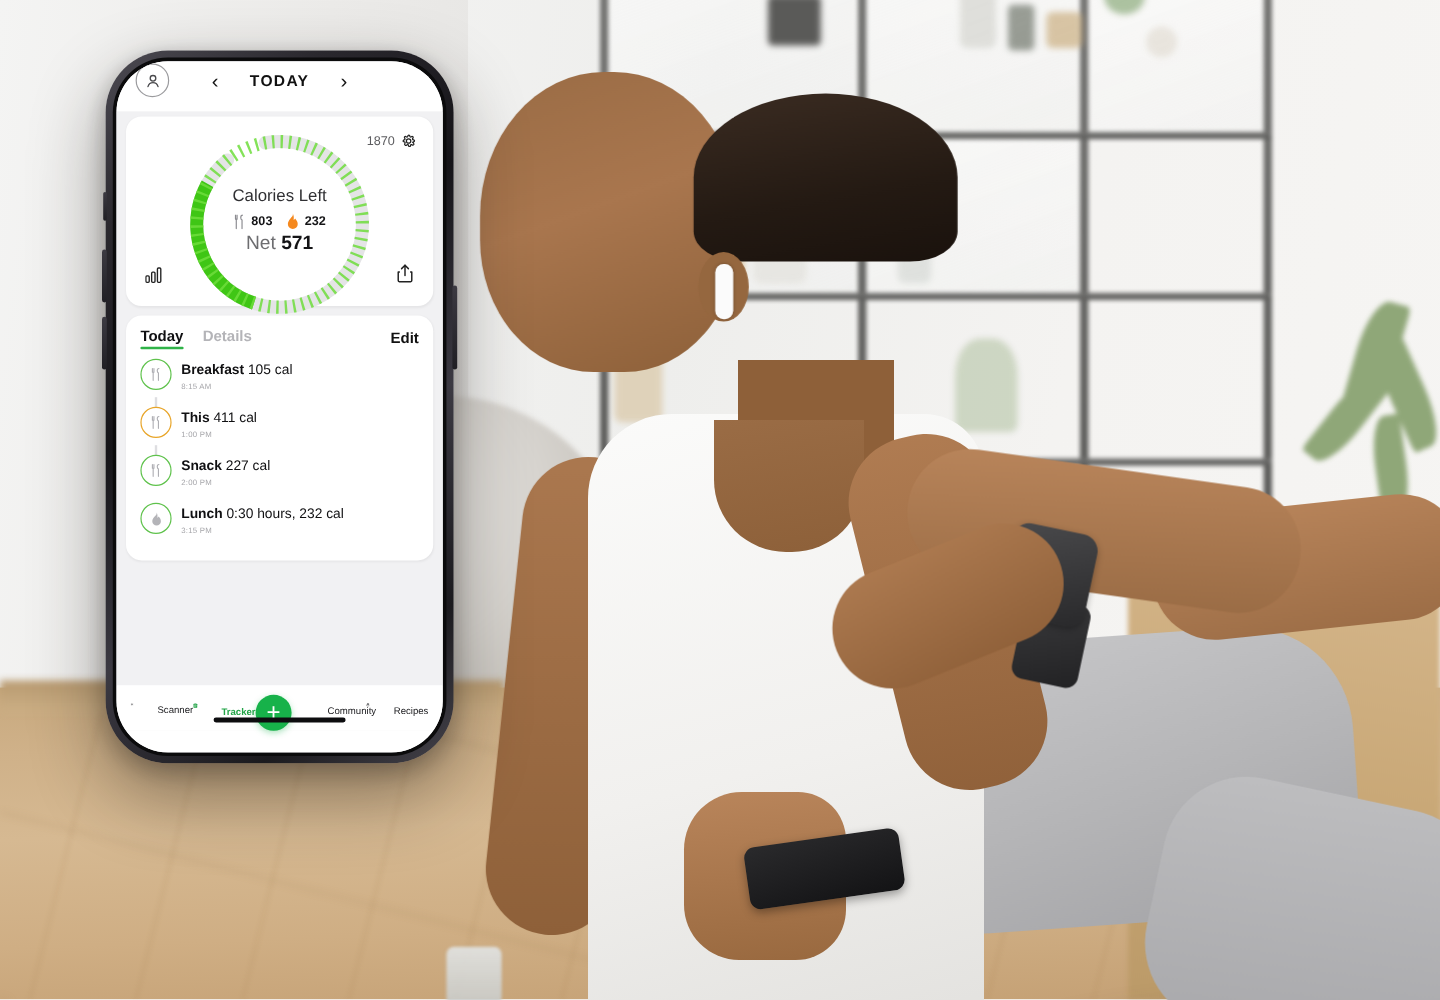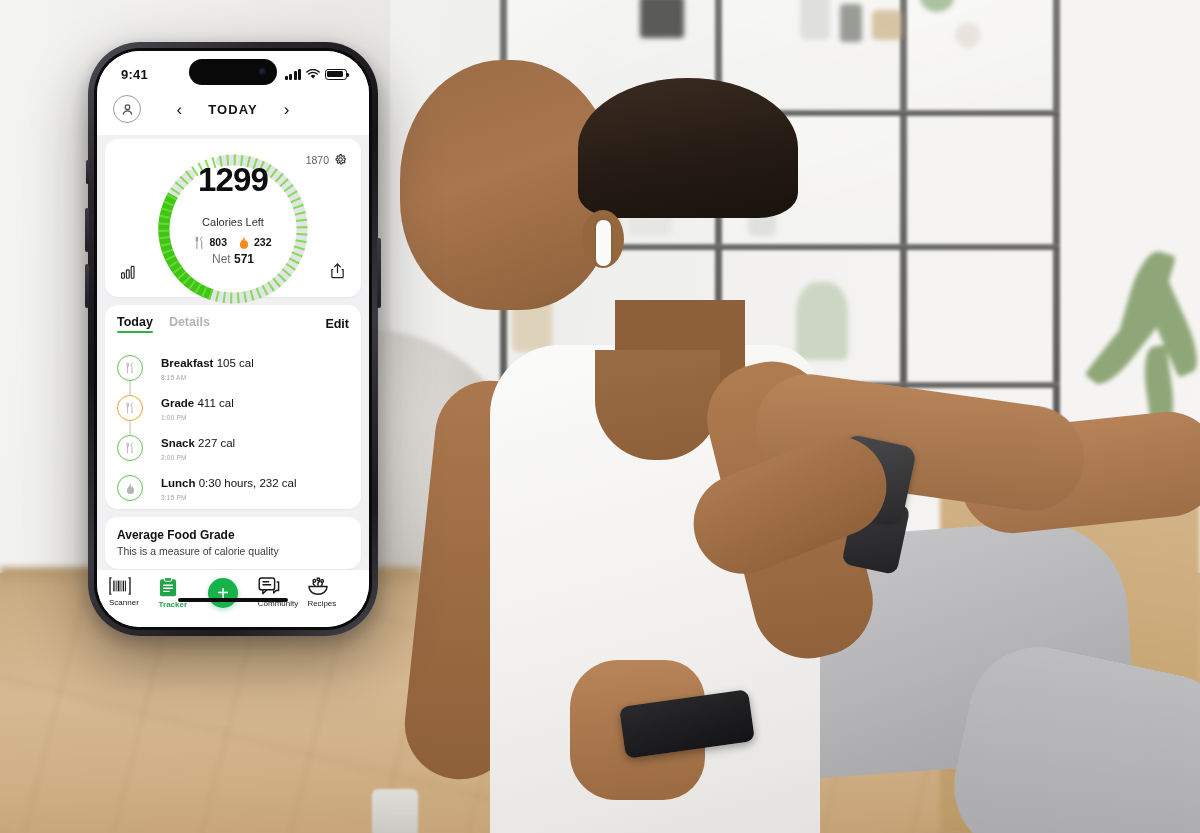--- a/index.html
+++ b/index.html
@@ -370,27 +370,27 @@
     position:absolute; right:2px; top:6px;
     display:flex; align-items:center; gap:5px;
   }
   .goal-val { font-size:10.5px; color:#5d5d60; font-weight:400; }
   .ring-center {
     position:absolute; left:50%; top:50%;
     transform: translate(-50%,-52%);
     text-align:center; width:150px;
   }
   .big-num { font-size:33px; font-weight:700; color:#0e0e10; letter-spacing:-0.8px; line-height:1; }
-  .cal-left { font-size:11px; color:#303033; margin-top:20px; font-weight:400; }
+  .cal-left { font-size:14px; color:#303033; margin-top:20px; font-weight:400; }
   .macro-row {
     display:flex; align-items:center; justify-content:center; gap:11px;
     margin-top:7px;
   }
   .macro { display:flex; align-items:center; gap:4px; font-size:10.5px; font-weight:700; color:#141416; }
-  .net-row { font-size:12px; margin-top:3px; color:#141416; }
+  .net-row { font-size:16px; margin-top:3px; color:#141416; }
   .net-label { color:#6d6d70; font-weight:400; }
   .net-val { font-weight:700; }
   .ring-icon-left { position:absolute; left:4px; bottom:4px; cursor:pointer; }
   .ring-icon-right { position:absolute; right:4px; bottom:4px; cursor:pointer; }
 
   
   .list-card { padding: 10px 12px 8px; }
   .tabs-row { display:flex; align-items:center; gap:16px; }
   .tab {
     font-size:12.5px; font-weight:700; color:#101012; padding-bottom:4px;
@@ -398,21 +398,21 @@
   }
   .tab.inactive { color:#b4b4b8; }
   .tab.active::after {
     content:""; position:absolute; left:0; right:0; bottom:0;
     height:2px; background:#2fb348; border-radius:2px;
   }
   .edit-link { margin-left:auto; font-size:12.5px; font-weight:700; color:#111; cursor:pointer; }
 
   .meals { margin-top:8px; position:relative; }
   .meal {
-    display:flex; align-items:flex-end; gap:18px;
+    display:flex; align-items:flex-start; gap:8px;
     height:40px; position:relative;
   }
   .meal-icon {
     width:26px; height:26px; border-radius:50%;
     border:1.6px solid #5fc24c;
     display:flex; align-items:center; justify-content:center;
     background:#fff; flex:none; z-index:2;
   }
   .meal-icon.amber { border-color:#e8a529; }
   .meal-text { line-height:1.15; }
@@ -431,21 +431,21 @@
 
   
   .tabbar {
     background:#fff;
     flex:none;
     padding: 7px 12px 0;
     display:flex; align-items:flex-start; justify-content:space-between;
     position:relative;
   }
   .tabitem {
-    display:flex; flex-direction:column; align-items:flex-start; gap:3px;
+    display:flex; flex-direction:row; align-items:flex-end; gap:20px;
     width:52px; cursor:pointer;
   }
   .tabitem .lbl { font-size:8px; color:#1b1b1e; }
   .tabitem.active .lbl { color:#22a447; font-weight:700; }
   .fab {
     width:30px; height:30px; border-radius:50%;
     background:#17b24a;
     display:flex; align-items:center; justify-content:center;
     box-shadow: 0 2px 5px rgba(23,178,74,.35);
     margin-top:1px;
@@ -531,42 +531,20 @@
 
   <div class="phone">
     <div class="btn-side btn-silent"></div>
     <div class="btn-side btn-vup"></div>
     <div class="btn-side btn-vdn"></div>
     <div class="btn-side btn-power"></div>
 
     <div class="phone-inner">
       <div class="screen">
 
-        <div class="statusbar">
-          <div class="status-time">9:41</div>
-          <div class="dynamic-island">
-            <div class="island-cam"></div>
-          </div>
-          <div class="status-right">
-            <span class="sig-bars">
-              <i></i>
-                <i></i>
-                <i></i>
-                <i></i>
-            </span>
-            <svg width="14" height="11" viewBox="0 0 14 11">
-              <path d="M7 9.6 L4.6 6.9 a3.6 3.6 0 0 1 4.8 0 Z" fill="#111"></path>
-              <path d="M2.7 5.1 a6.3 6.3 0 0 1 8.6 0" stroke="#111" stroke-width="1.4" fill="none" stroke-linecap="round"></path>
-              <path d="M0.8 3 a9 9 0 0 1 12.4 0" stroke="#111" stroke-width="1.4" fill="none" stroke-linecap="round"></path>
-            </svg>
-            <span class="battery">
-                <span></span>
-              </span>
-          </div>
-        </div>
 
         <div class="navbar">
           <div class="avatar-btn">
             <svg width="15" height="15" viewBox="0 0 20 20">
               <circle cx="10" cy="7" r="3.1" fill="none" stroke="#4a4a4d" stroke-width="1.5"></circle>
               <path d="M4.4 16.2c.9-3 3-4.4 5.6-4.4s4.7 1.4 5.6 4.4" fill="none" stroke="#4a4a4d" stroke-width="1.5" stroke-linecap="round"></path>
             </svg>
           </div>
           <div class="nav-center">
             <span class="nav-arrow">‹</span>
@@ -594,21 +572,20 @@
 
               <div class="goal-row">
                 <span class="goal-val">1870</span>
                 <svg width="13" height="13" viewBox="0 0 24 24">
                   <path fill="none" stroke="#222" stroke-width="1.9" d="M12 8.6a3.4 3.4 0 1 0 0 6.8 3.4 3.4 0 0 0 0-6.8z"></path>
                   <path fill="none" stroke="#222" stroke-width="1.9" stroke-linejoin="round" d="M19.3 14.1a1.3 1.3 0 0 0 .26 1.44l.05.05a1.6 1.6 0 1 1-2.26 2.26l-.05-.05a1.3 1.3 0 0 0-1.44-.26 1.3 1.3 0 0 0-.79 1.19v.14a1.6 1.6 0 1 1-3.2 0v-.07a1.3 1.3 0 0 0-.85-1.19 1.3 1.3 0 0 0-1.44.26l-.05.05A1.6 1.6 0 1 1 6.3 15.7l.05-.05a1.3 1.3 0 0 0 .26-1.44 1.3 1.3 0 0 0-1.19-.79H5.2a1.6 1.6 0 0 1 0-3.2h.07a1.3 1.3 0 0 0 1.19-.85 1.3 1.3 0 0 0-.26-1.44l-.05-.05A1.6 1.6 0 1 1 8.4 5.62l.05.05a1.3 1.3 0 0 0 1.44.26h.06a1.3 1.3 0 0 0 .79-1.19V4.6a1.6 1.6 0 1 1 3.2 0v.07a1.3 1.3 0 0 0 .79 1.19 1.3 1.3 0 0 0 1.44-.26l.05-.05a1.6 1.6 0 1 1 2.26 2.26l-.05.05a1.3 1.3 0 0 0-.26 1.44v.06a1.3 1.3 0 0 0 1.19.79h.14a1.6 1.6 0 0 1 0 3.2h-.07a1.3 1.3 0 0 0-1.19.79z"></path>
                 </svg>
               </div>
 
               <div class="ring-center">
-                <div class="big-num">1299</div>
                 <div class="cal-left">Calories Left</div>
                 <div class="macro-row">
                   <span class="macro">
                     <svg width="11" height="13" viewBox="0 0 12 16">
                       <path d="M2 1v4.2M3.6 1v4.2M2.8 5.2v9.6" stroke="#8b8b90" stroke-width="1.2" fill="none" stroke-linecap="round"></path>
                       <path d="M9.2 1c-1.1 0-1.8 1.1-1.8 2.6 0 1.2.6 2.1 1.3 2.4v8.8" stroke="#8b8b90" stroke-width="1.2" fill="none" stroke-linecap="round"></path>
                     </svg>
                     <span>803</span>
                   </span>
                   <span class="macro">
@@ -671,21 +648,21 @@
 
               <div class="meal">
                 <span class="meal-icon amber">
                   <svg width="10" height="12" viewBox="0 0 12 16">
                     <path d="M2 1.4v4.2M3.7 1.4v4.2M2.85 5.6v9" stroke="#aeaeb3" stroke-width="1.25" fill="none" stroke-linecap="round"></path>
                     <path d="M9.2 1.4c-1.1 0-1.8 1.1-1.8 2.6 0 1.2.6 2.1 1.3 2.4v8.2" stroke="#aeaeb3" stroke-width="1.25" fill="none" stroke-linecap="round"></path>
                   </svg>
                 </span>
                 <span class="meal-text">
                   <span class="meal-title">
-                    <b>Grade</b>
+                    <b>This</b>
                     <span>411 cal</span>
                   </span>
                   <span class="meal-time" style="display:block">1:00 PM</span>
                 </span>
               </div>
 
               <div class="meal">
                 <span class="meal-icon">
                   <svg width="10" height="12" viewBox="0 0 12 16">
                     <path d="M2 1.4v4.2M3.7 1.4v4.2M2.85 5.6v9" stroke="#aeaeb3" stroke-width="1.25" fill="none" stroke-linecap="round"></path>
@@ -711,24 +688,20 @@
                   <span class="meal-title">
                     <b>Lunch</b>
                     <span>0:30 hours, 232 cal</span>
                   </span>
                   <span class="meal-time" style="display:block">3:15 PM</span>
                 </span>
               </div>
             </div>
           </div>
 
-          <div class="card grade-card">
-            <div class="grade-title">Average Food Grade</div>
-            <div class="grade-sub">This is a measure of calorie quality</div>
-          </div>
         </div>
 
         <div class="tabbar">
           <div class="tabitem">
             <svg width="22" height="18" viewBox="0 0 24 20">
               <path d="M2 1H0.9v18H2M22 1h1.1v18H22" stroke="#1b1b1e" stroke-width="1.5" fill="none" stroke-linecap="round"></path>
               <g fill="#1b1b1e">
                 <rect x="4.5" y="4" width="1.5" height="12"></rect>
                 <rect x="7.2" y="4" width="1" height="12"></rect>
                 <rect x="9.4" y="4" width="2" height="12"></rect>

